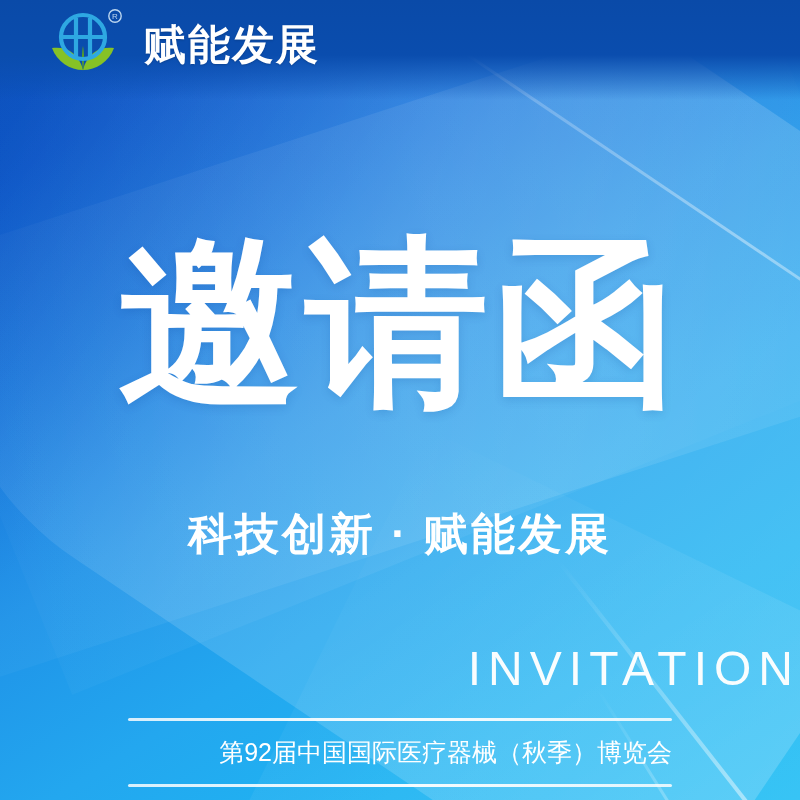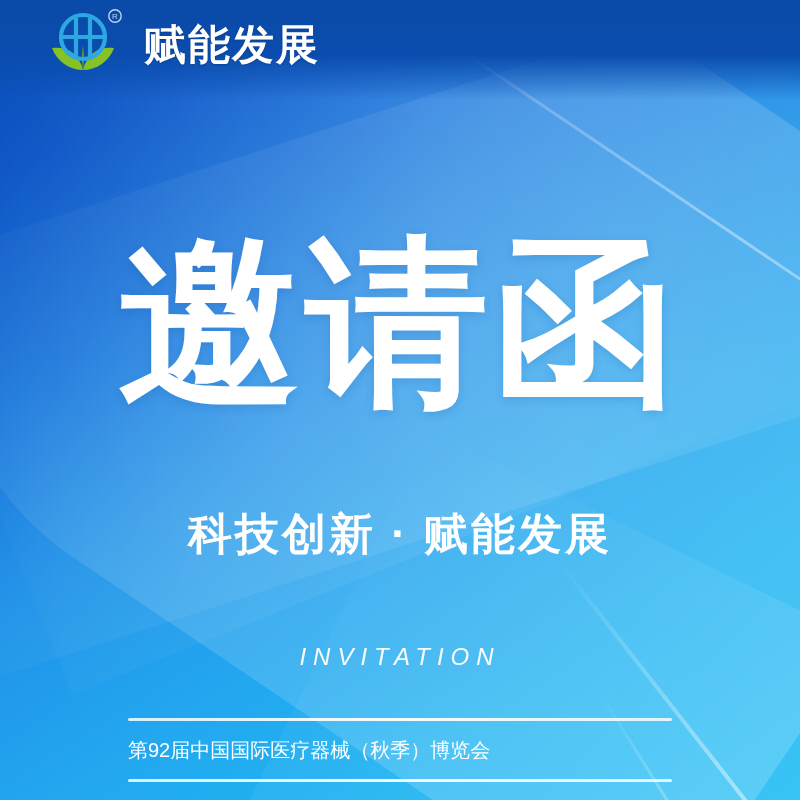--- a/index.html
+++ b/index.html
@@ -148,50 +148,49 @@
     color: #ffffff;
     font-size: 44px;
     font-weight: bold;
     letter-spacing: 3px;
     line-height: 1.3;
     white-space: nowrap;
   }
   #invitation-en {
     position: absolute;
     top: 645px; left: 0; width: 800px;
-    text-align: center;
-    color: #ffffff;
-    font-size: 24px;
+    text-align: right;
+    color: #ffffff;
+    font-size: 48px;
     font-weight: normal;
     letter-spacing: 7px;
     line-height: 1;
     white-space: nowrap;
     opacity: 0.97;
-    font-style: italic;
   }
 
   
   #footer {
     position: absolute;
     top: 718px; left: 128px;
     width: 544px;
     z-index: 4;
   }
   .rule {
     height: 3px;
     width: 100%;
     background: linear-gradient(90deg, rgba(255,255,255,0.82) 0%, rgba(255,255,255,0.95) 50%, rgba(255,255,255,0.82) 100%);
     border-radius: 2px;
   }
   #event-name {
     color: #ffffff;
-    font-size: 20px;
+    font-size: 25px;
     font-weight: normal;
     letter-spacing: 0px;
-    text-align: left;
+    text-align: right;
     line-height: 1;
     padding: 19px 0 19px 0;
     white-space: nowrap;
   }
 </style>
 </head>
 <body>
 
 <div id="poster">
 

